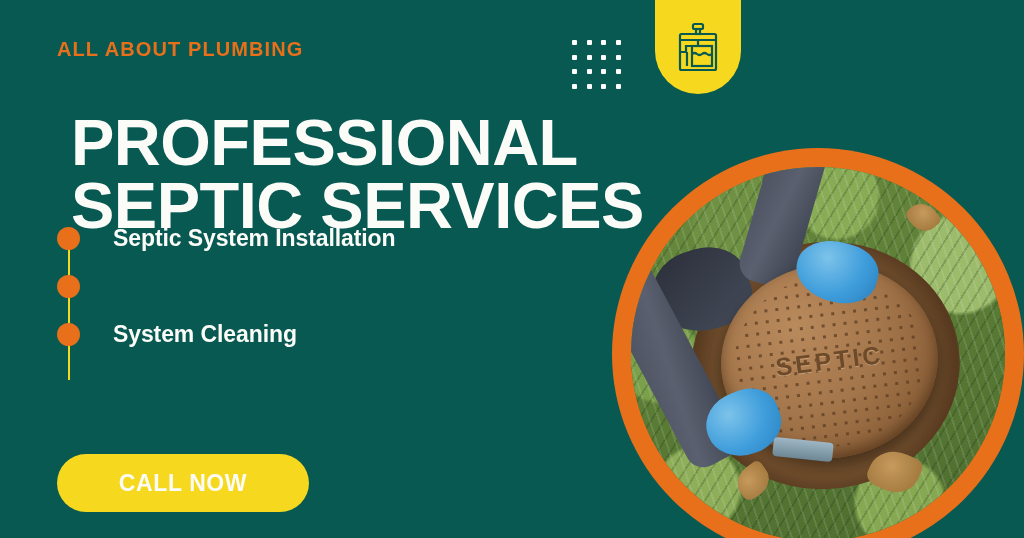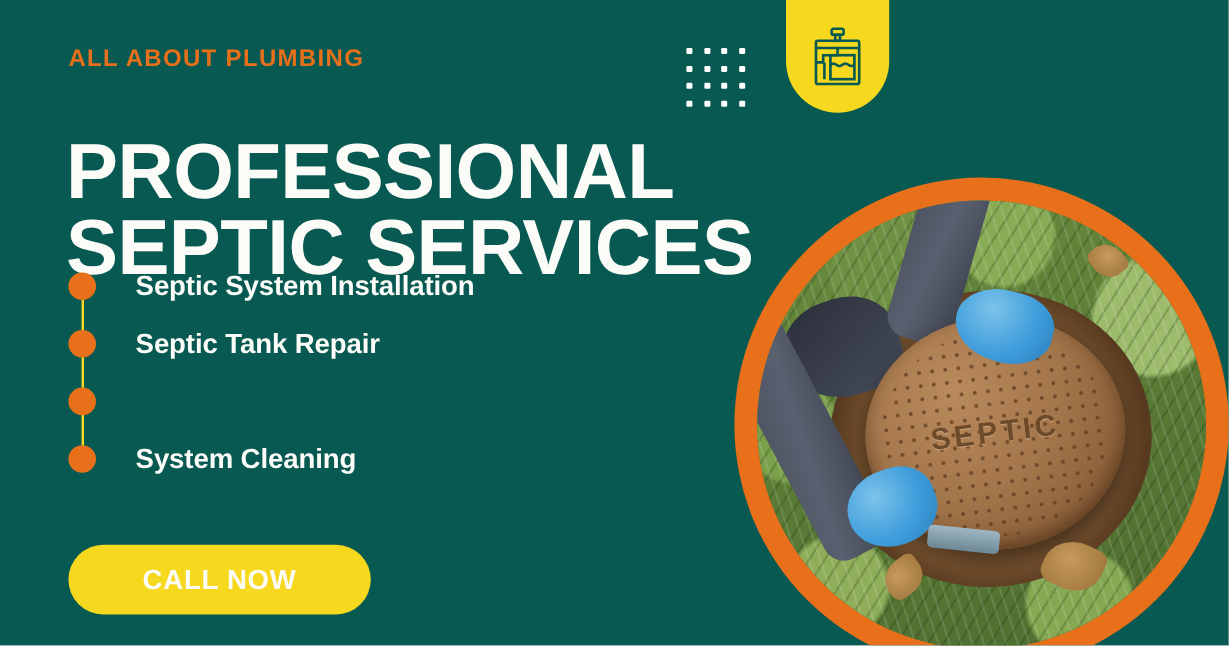--- a/index.html
+++ b/index.html
@@ -62,21 +62,21 @@
     left: 57px;
     top: 39px;
     font-size: 20px;
     font-weight: bold;
     letter-spacing: 1.1px;
     color: #E8701A;
     line-height: 1;
   }
   .headline {
     position: absolute;
-    left: 55px;
+    left: 71px;
     top: 67px;
     width: 600px;
     color: #FBFBF8;
     font-size: 65px;
     font-weight: bold;
     line-height: 0.97;
     letter-spacing: -0.5px;
   }
   .headline span { display: block; }
 
@@ -343,24 +343,20 @@
     <span>PROFESSIONAL</span>
     <span>SEPTIC SERVICES</span>
   </h1>
 
   <div class="list">
     <div class="list-rail"></div>
 
     <div class="list-item">
       <span class="list-bullet"></span>
       <span class="list-label">Septic System Installation</span>
-    </div>
-    <div class="list-item">
-      <span class="list-bullet"></span>
-      <span class="list-label">Septic Tank Repair</span>
     </div>
     <div class="list-item">
       <span class="list-bullet"></span>
     </div>
     <div class="list-item">
       <span class="list-bullet"></span>
       <span class="list-label">System Cleaning</span>
     </div>
   </div>
 

